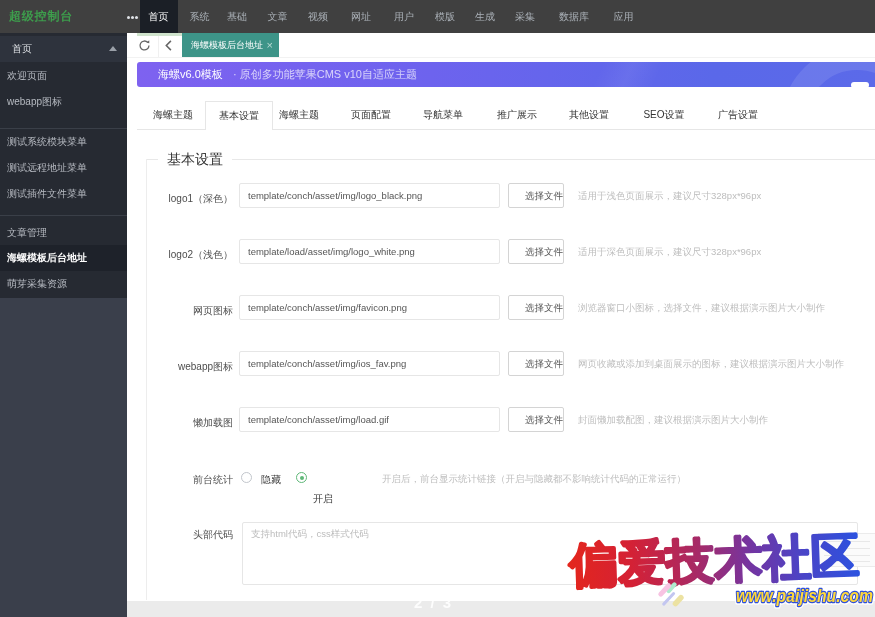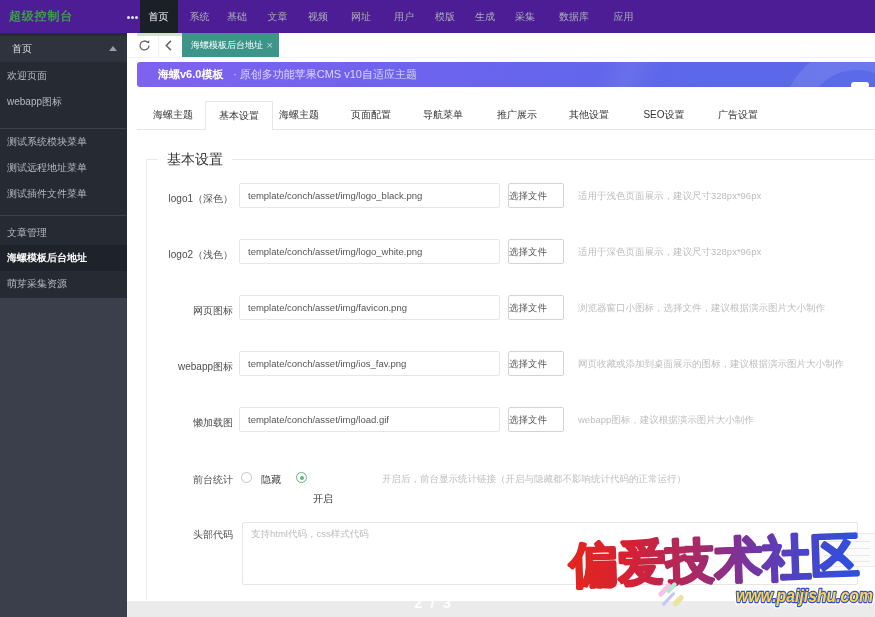--- a/index.html
+++ b/index.html
@@ -1,20 +1,20 @@
 <!DOCTYPE html>
 <html><head>
 <meta charset="utf-8">
 <style>
 *{margin:0;padding:0;box-sizing:border-box}
 html,body{width:875px;height:617px;overflow:hidden}
 body{position:relative;font-family:"Liberation Sans",sans-serif;background:#fff}
 .abs{position:absolute}
 
-.topbar{position:absolute;left:0;top:0;width:875px;height:33px;background:#4c1d95}
+.topbar{position:absolute;left:0;top:0;width:875px;height:33px;background:#404040}
 .logo{position:absolute;left:9px;top:0;height:33px;line-height:33px;color:#3d9d4c;font-size:12px;font-weight:bold;letter-spacing:0.8px}
 .dots{position:absolute;left:127px;top:16px;width:3px;height:3px;border-radius:50%;background:#dfe2e6;box-shadow:4px 0 0 #dfe2e6,8px 0 0 #dfe2e6}
 .topnav span{position:absolute;top:0;height:33px;line-height:33px;font-size:10px;color:#aab0b7;transform:translateX(-50%);white-space:nowrap}
 .topnav span.on{background:#1b1f26;color:#fff;padding:0 9px}
 
 .sidebar{position:absolute;left:0;top:33px;width:127px;height:584px;background:#3a3f4b}
 .menu{position:absolute;left:0;top:0;width:127px;height:265px;background:#262a32}
 .mhead{position:absolute;left:0;top:3px;width:127px;height:26px;background:#2e333d;line-height:26px;color:#dcdfe3;font-size:10px;padding-left:12px}
 .mhead .caret{position:absolute;right:10px;top:10px;width:0;height:0;border-left:4px solid transparent;border-right:4px solid transparent;border-bottom:5px solid #9aa0a8}
 .mi{position:absolute;left:0;width:127px;height:26px;line-height:26px;padding-left:7px;font-size:10px;color:#b6bac1}
@@ -22,35 +22,35 @@
 .msep{position:absolute;left:0;width:127px;height:1px;background:#3a3f48}
 
 .toolbar{position:absolute;left:127px;top:33px;width:748px;height:25px;background:#fff;border-bottom:1px solid #f2f2f2}
 .tb-ic{position:absolute;top:0;height:24px;display:flex;align-items:center;justify-content:center}
 .tabact{position:absolute;left:182px;top:33px;width:97px;height:24px;background:#3d9488;color:#fff;font-size:9px;line-height:24px;text-align:left;padding-left:9px}
 .tabact .x{position:absolute;right:6px;top:0;color:#b7d9d2;font-size:11px}
 
 .banner{position:absolute;left:137px;top:62px;width:738px;height:25px;border-radius:3px 0 0 3px;background:linear-gradient(95deg,#7e62f0 0%,#6d63ee 40%,#5a68e9 78%,#5b6ae9 100%);overflow:hidden}
 .banner .s1{position:absolute;left:380px;top:-20px;width:220px;height:70px;background:linear-gradient(115deg,rgba(255,255,255,0) 38%,rgba(255,255,255,.06) 50%,rgba(255,255,255,0) 62%)}
 .banner .s2{position:absolute;left:645px;top:-16px;width:150px;height:150px;border-radius:50%;border:24px solid rgba(255,255,255,.10);transform:rotate(0deg)}
-.banner .t1{position:absolute;left:21px;top:0;line-height:25px;font-size:11px;font-weight:bold;color:#fff}
+.banner .t1{position:absolute;left:21px;top:0;line-height:25px;font-size:11px;font-weight:normal;color:#fff}
 .banner .t2{position:absolute;left:96px;top:0;line-height:25px;font-size:11px;color:rgba(255,255,255,.72)}
 .banner .pill{position:absolute;left:714px;top:20px;width:18px;height:6px;border-radius:3px;background:#fff}
 
 .tabs-line{position:absolute;left:137px;top:129px;width:738px;height:1px;background:#e6e6e6}
 .tab{position:absolute;top:101px;height:29px;line-height:28px;font-size:10px;color:#333;text-align:center;transform:translateX(-50%)}
 .tab.on{background:#fff;border:1px solid #e6e6e6;border-bottom:0;height:29px;padding:0 13px}
 
 .fs-top{position:absolute;left:146px;top:159px;width:729px;height:1px;background:#e8e8e8}
 .fs-left{position:absolute;left:146px;top:159px;width:1px;height:441px;background:#ededed}
 .legend{position:absolute;left:158px;top:150px;height:18px;line-height:18px;background:#fff;padding:0 9px;font-size:14px;color:#333}
 
 .lab{position:absolute;width:140px;left:93px;text-align:right;font-size:10px;color:#4d4d4d}
 .inp{position:absolute;left:239px;width:261px;height:25px;border:1px solid #e6e6e6;border-radius:2px;background:#fff;font-size:9.5px;color:#555;line-height:23px;padding-left:8px}
-.btn{position:absolute;left:508px;width:56px;height:25px;border:1px solid #d4d4d4;border-radius:2px;background:#fff;font-size:9.5px;color:#555;line-height:23px;text-align:left}
+.btn{position:absolute;left:508px;width:56px;height:25px;border:1px solid #d4d4d4;border-radius:2px;background:#fff;font-size:9.5px;color:#555;line-height:23px;text-align:right}
 .hint{position:absolute;left:578px;font-size:9.5px;color:#bdbdbd;line-height:25px;white-space:nowrap}
 .radio{position:absolute;width:11px;height:11px;border-radius:50%;background:#fff}
 .r-off{border:1px solid #c2c6cc}
 .r-on{border:1px solid #5fb878}
 .r-on i{position:absolute;left:2.5px;top:2.5px;width:4px;height:4px;border-radius:50%;background:#5fb878;display:block}
 .rlab{position:absolute;font-size:10px;color:#3a3a3a}
 .txa{position:absolute;left:242px;top:522px;width:616px;height:63px;border:1px solid #e6e6e6;border-radius:2px;background:#fff}
 .txa span{position:absolute;left:8px;top:5px;font-size:9.5px;color:#bcbcbc}
 
 .footer{position:absolute;left:127px;top:601px;width:748px;height:16px;background:#ebebeb}
@@ -135,38 +135,38 @@
 <div class="fs-top"></div>
 <div class="fs-left"></div>
 <div class="legend">基本设置</div>
 
 <div class="lab" style="top:192px">logo1（深色）</div>
 <div class="inp" style="top:183px">template/conch/asset/img/logo_black.png</div>
 <div class="btn" style="top:183px">选择文件</div>
 <div class="hint" style="top:183px">适用于浅色页面展示，建议尺寸328px*96px</div>
 
 <div class="lab" style="top:248px">logo2（浅色）</div>
-<div class="inp" style="top:239px">template/conch/asset/img/logo_white.png</div>
+<div class="inp" style="top:239px">template/load/asset/img/logo_white.png</div>
 <div class="btn" style="top:239px">选择文件</div>
 <div class="hint" style="top:239px">适用于深色页面展示，建议尺寸328px*96px</div>
 
 <div class="lab" style="top:304px">网页图标</div>
 <div class="inp" style="top:295px">template/conch/asset/img/favicon.png</div>
 <div class="btn" style="top:295px">选择文件</div>
 <div class="hint" style="top:295px">浏览器窗口小图标，选择文件，建议根据演示图片大小制作</div>
 
 <div class="lab" style="top:360px">webapp图标</div>
 <div class="inp" style="top:351px">template/conch/asset/img/ios_fav.png</div>
 <div class="btn" style="top:351px">选择文件</div>
 <div class="hint" style="top:351px">网页收藏或添加到桌面展示的图标，建议根据演示图片大小制作</div>
 
 <div class="lab" style="top:416px">懒加载图</div>
 <div class="inp" style="top:407px">template/conch/asset/img/load.gif</div>
 <div class="btn" style="top:407px">选择文件</div>
-<div class="hint" style="top:407px">webapp图标，建议根据演示图片大小制作</div>
+<div class="hint" style="top:407px">封面懒加载配图，建议根据演示图片大小制作</div>
 
 <div class="lab" style="top:473px">前台统计</div>
 <div class="radio r-off" style="left:241px;top:472px"></div>
 <div class="rlab" style="left:261px;top:473px">隐藏</div>
 <div class="radio r-on" style="left:296px;top:472px">
     <i></i>
   </div>
 <div class="rlab" style="left:313px;top:492px">开启</div>
 <div class="hint" style="left:382px;top:466px">开启后，前台显示统计链接（开启与隐藏都不影响统计代码的正常运行）</div>
 

